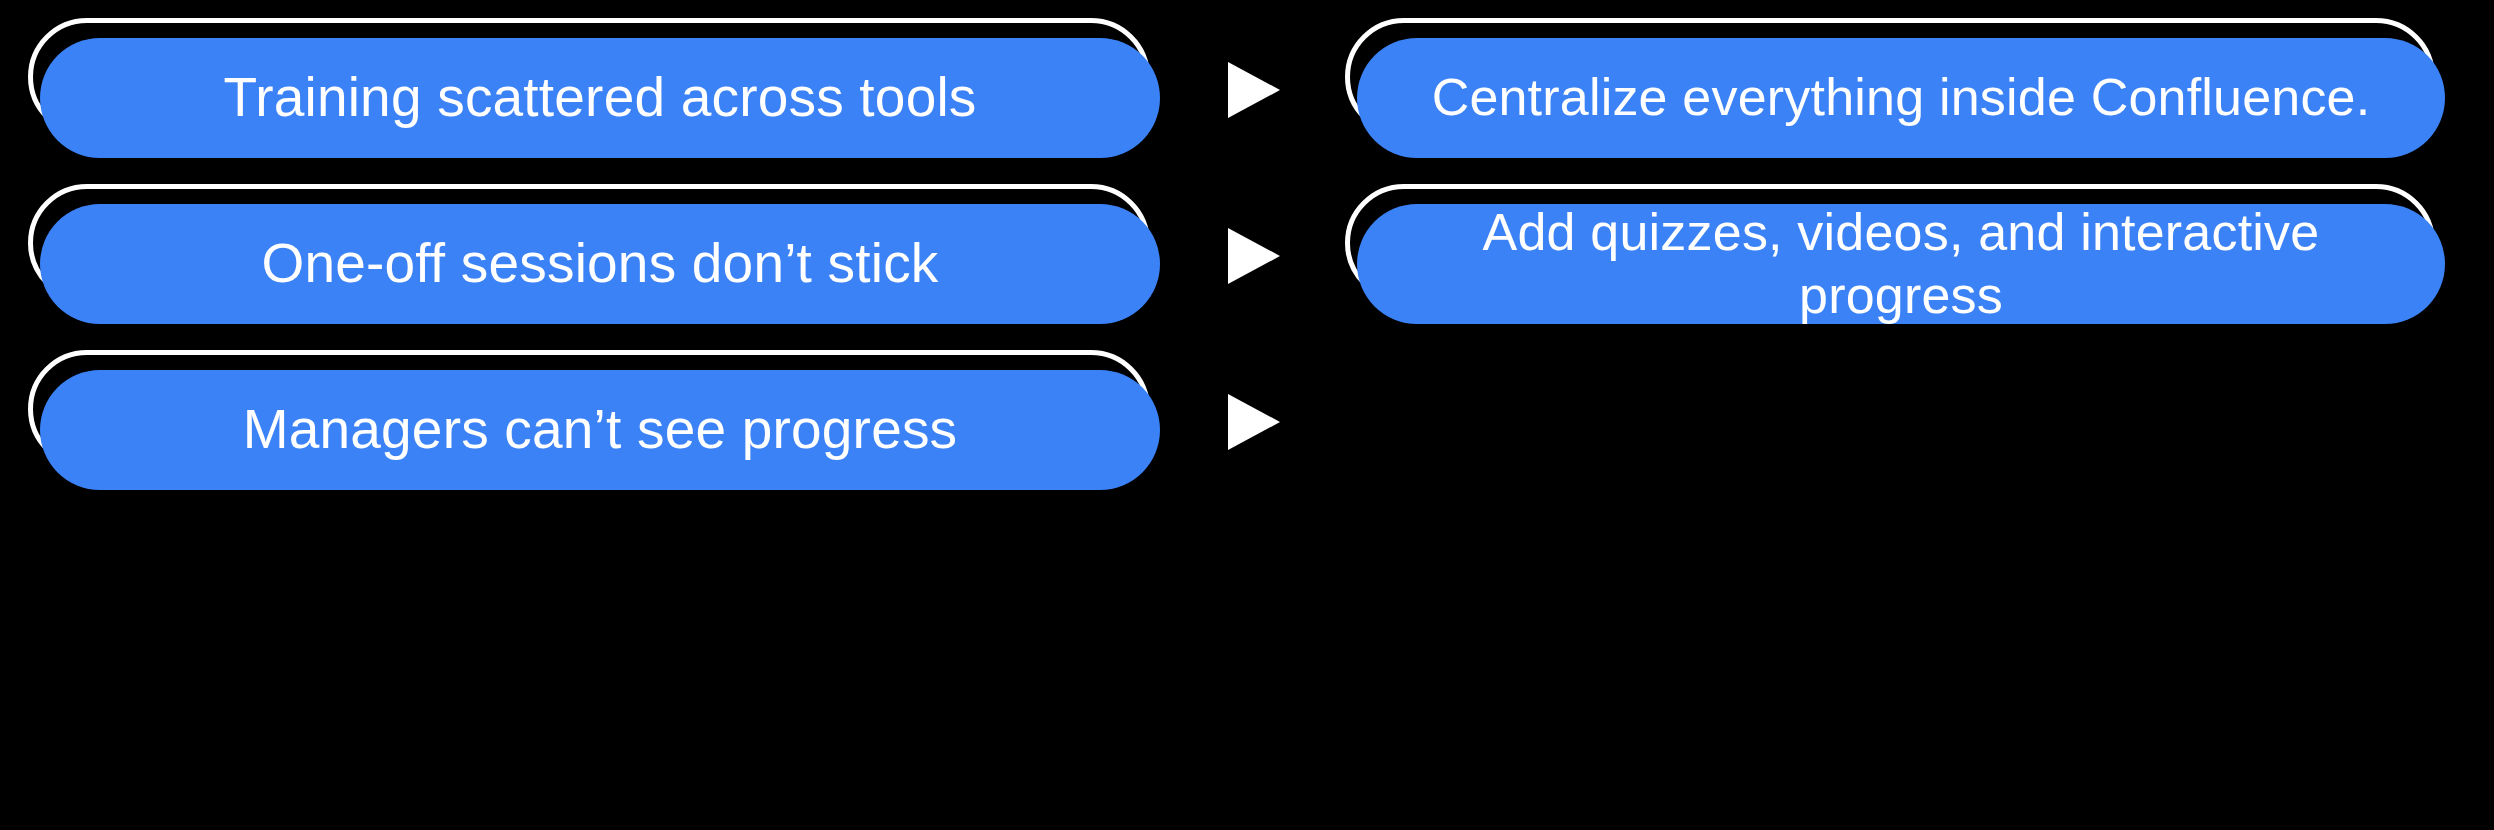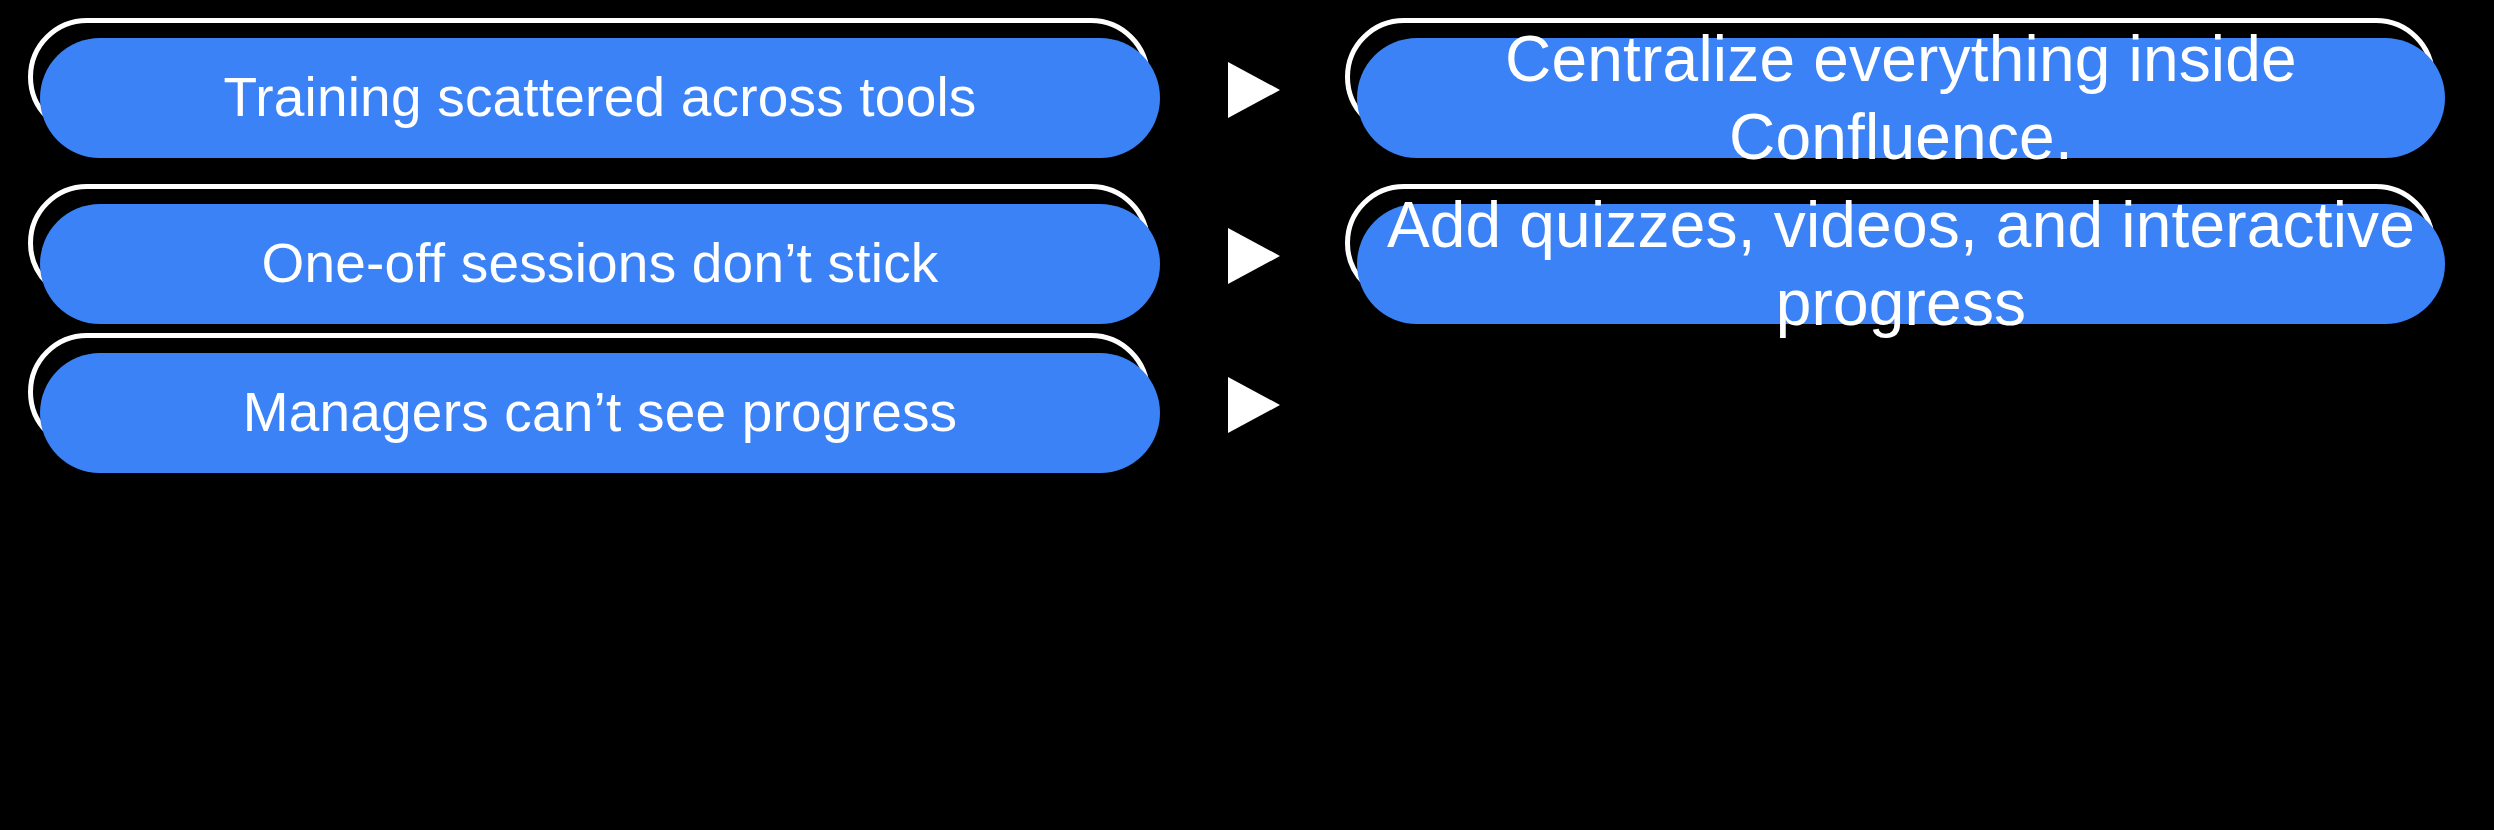--- a/index.html
+++ b/index.html
@@ -22,21 +22,21 @@
 
   
   .flow-row {
     position: absolute;
     left: 0;
     width: 2494px;
     height: 160px;
   }
   .flow-row.r0 { top: 18px; }
   .flow-row.r1 { top: 184px; }
-  .flow-row.r2 { top: 333px; }
+  .flow-row.r2 { top: 350px; }
 
   
   .node {
     position: absolute;
     top: 0;
     height: 140px;
   }
   .node .outline {
     position: absolute;
     left: 0;
@@ -78,21 +78,21 @@
   .node.problem .fill { border-radius: 999px; }
   .node.problem .label { font-size: 55px; }
 
   
   .node.solution {
     left: 1345px;
     width: 1100px;
   }
   .node.solution .outline { border-radius: 70px; }
   .node.solution .fill { border-radius: 70px; }
-  .node.solution .label { font-size: 64px; }
+  .node.solution .label { font-size: 52px; }
 
   
   .arrow {
     position: absolute;
     left: 1228px;
     top: 44px;
     width: 0;
     height: 0;
     border-top: 28px solid transparent;
     border-bottom: 28px solid transparent;

